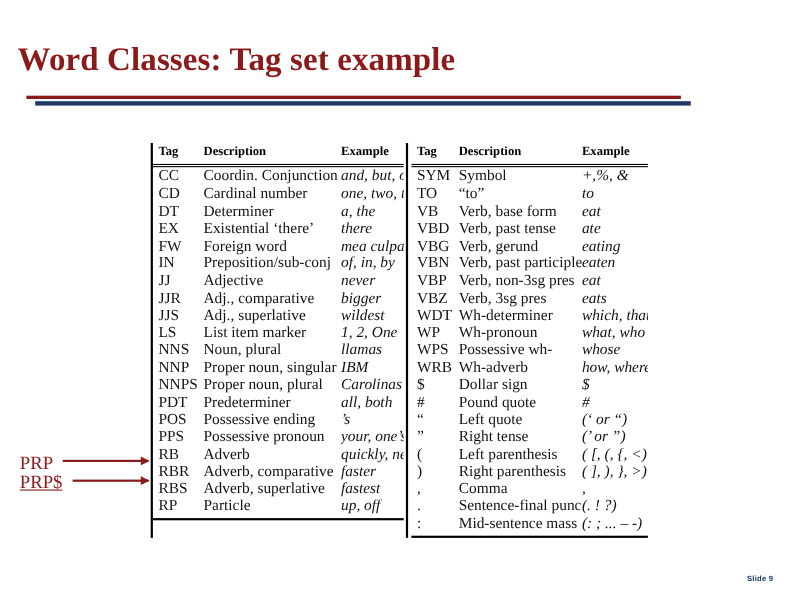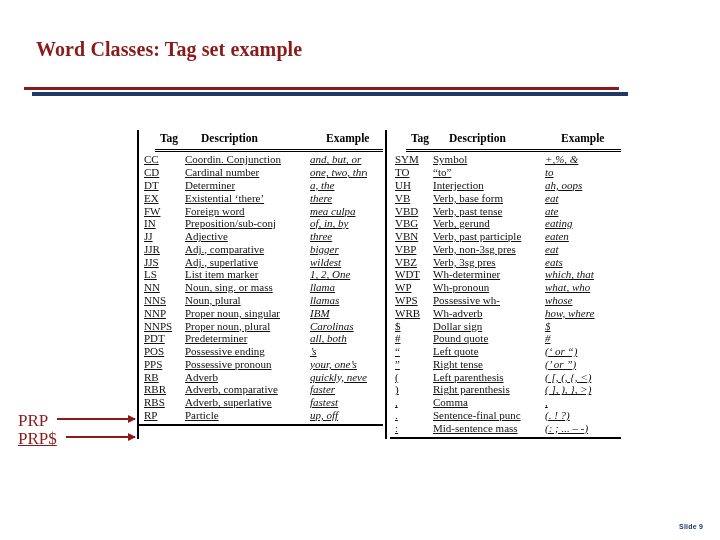--- a/index.html
+++ b/index.html
@@ -11,25 +11,25 @@
     height: 540px;
     background: #ffffff;
     font-family: "Liberation Serif", serif;
     overflow: hidden;
     position: relative;
   }
 
   
   .slide-title {
     position: absolute;
-    left: 36px;
+    left: 16px;
     top: 38px;
     font-family: "Liberation Serif", serif;
     font-weight: bold;
-    font-size: 20px;
+    font-size: 30px;
     color: #8B1A1A;
     letter-spacing: 0.1px;
     white-space: nowrap;
   }
   .rule-red {
     position: absolute;
     left: 24px;
     top: 87px;
     width: 595px;
     height: 3px;
@@ -67,32 +67,30 @@
     display: flex;
     align-items: baseline;
     line-height: 1;
   }
   .thead-row {
     font-weight: bold;
     font-size: 11.5px;
     padding: 3px 0 4px 5px;
     border-bottom: 3px double #000;
     color: #000;
-    margin-left: 16px;
   }
   .tbody {
     border-bottom: 2px solid #000;
     padding-top: 2px;
     padding-bottom: 2px;
   }
   .trow {
-    font-size: 11px;
+    font-size: 14px;
     padding: 0.9px 0 0.9px 5px;
     color: #111;
-    text-decoration: underline;
   }
   .c-tag {
     font-family: "Liberation Serif", serif;
     white-space: nowrap;
     overflow: hidden;
   }
   .c-desc {
     font-family: "Liberation Serif", serif;
     white-space: nowrap;
     overflow: hidden;
@@ -195,41 +193,36 @@
           <span class="c-ex">mea culpa</span>
         </div>
         <div class="trow">
           <span class="c-tag">IN</span>
           <span class="c-desc">Preposition/sub-conj</span>
           <span class="c-ex">of, in, by</span>
         </div>
         <div class="trow">
           <span class="c-tag">JJ</span>
           <span class="c-desc">Adjective</span>
-          <span class="c-ex">three</span>
+          <span class="c-ex">never</span>
         </div>
         <div class="trow">
           <span class="c-tag">JJR</span>
           <span class="c-desc">Adj., comparative</span>
           <span class="c-ex">bigger</span>
         </div>
         <div class="trow">
           <span class="c-tag">JJS</span>
           <span class="c-desc">Adj., superlative</span>
           <span class="c-ex">wildest</span>
         </div>
         <div class="trow">
           <span class="c-tag">LS</span>
           <span class="c-desc">List item marker</span>
           <span class="c-ex">1, 2, One</span>
-        </div>
-        <div class="trow">
-          <span class="c-tag">NN</span>
-          <span class="c-desc">Noun, sing. or mass</span>
-          <span class="c-ex">llama</span>
         </div>
         <div class="trow">
           <span class="c-tag">NNS</span>
           <span class="c-desc">Noun, plural</span>
           <span class="c-ex">llamas</span>
         </div>
         <div class="trow">
           <span class="c-tag">NNP</span>
           <span class="c-desc">Proper noun, singular</span>
           <span class="c-ex">IBM</span>
@@ -288,25 +281,20 @@
           <span class="c-tag">SYM</span>
           <span class="c-desc">Symbol</span>
           <span class="c-ex">+,%, &amp;</span>
         </div>
         <div class="trow">
           <span class="c-tag">TO</span>
           <span class="c-desc">“to”</span>
           <span class="c-ex">to</span>
         </div>
         <div class="trow">
-          <span class="c-tag">UH</span>
-          <span class="c-desc">Interjection</span>
-          <span class="c-ex">ah, oops</span>
-        </div>
-        <div class="trow">
           <span class="c-tag">VB</span>
           <span class="c-desc">Verb, base form</span>
           <span class="c-ex">eat</span>
         </div>
         <div class="trow">
           <span class="c-tag">VBD</span>
           <span class="c-desc">Verb, past tense</span>
           <span class="c-ex">ate</span>
         </div>
         <div class="trow">

